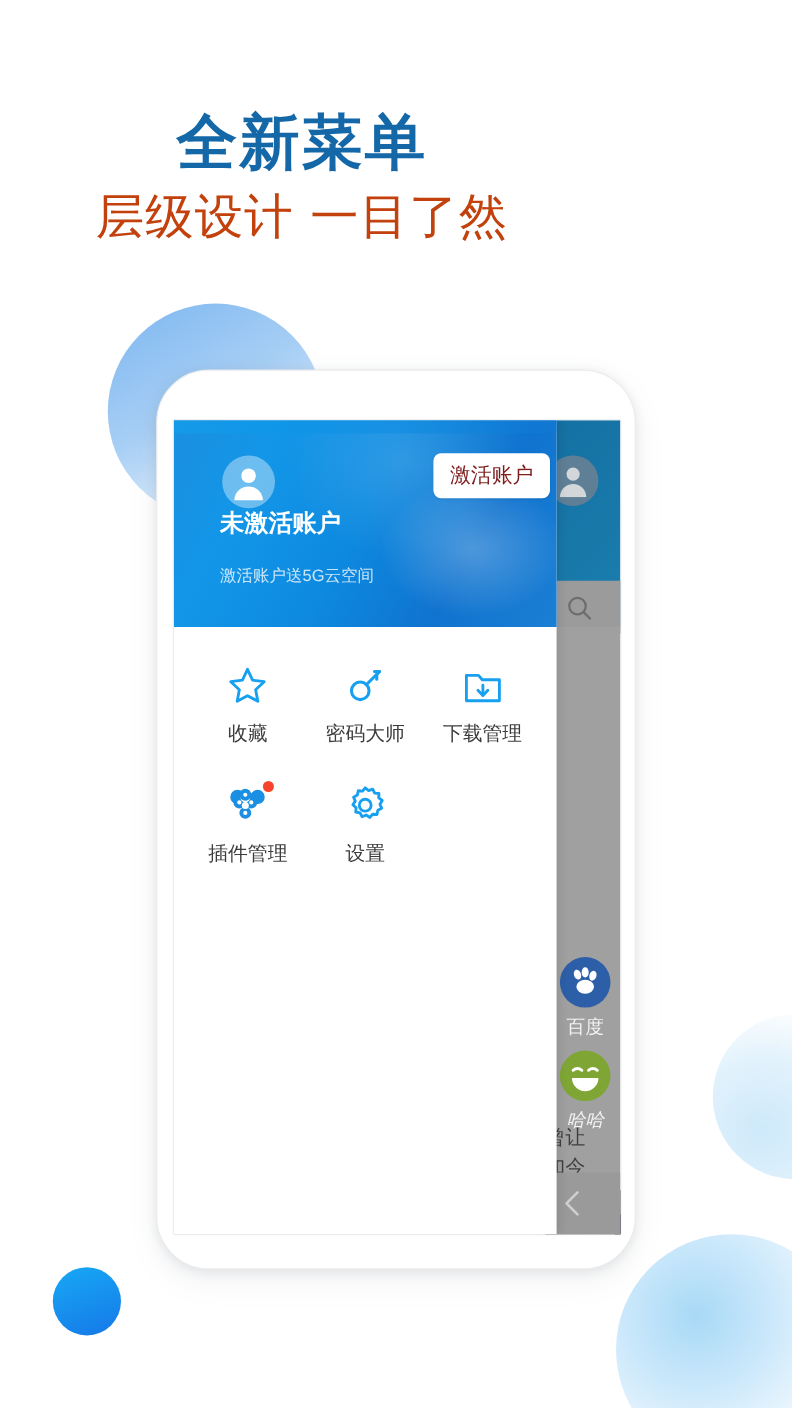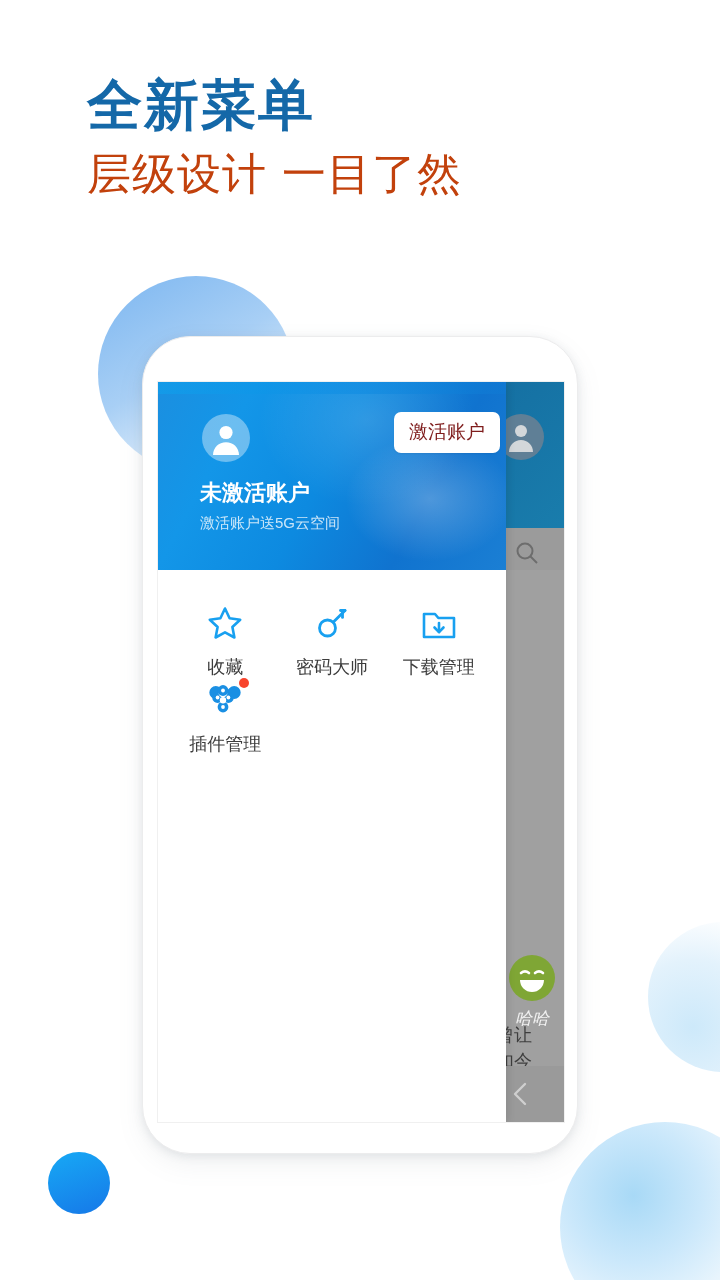--- a/index.html
+++ b/index.html
@@ -24,21 +24,21 @@
   #blob-right-mid {
     left: 648px; top: 922px; width: 150px; height: 150px;
     background: radial-gradient(circle at 30% 70%, #cde9fa 0%, #e3f2fc 45%, rgba(255,255,255,0) 78%);
   }
   #blob-bottom-right {
     left: 560px; top: 1122px; width: 210px; height: 210px;
     background: radial-gradient(circle at 35% 35%, #a8d9f6 0%, #cbe8fb 35%, #e9f5fd 62%, rgba(255,255,255,0) 80%);
   }
 
   
-  #headline-block { position: absolute; left: 87px; top: 74px; }
+  #headline-block { position: absolute; left: 87px; top: 98px; text-align: center; }
   #headline {
     font-size: 55px; font-weight: bold; color: #1468a8;
     letter-spacing: 2px; line-height: 1.16;
     font-family: "DejaVu Sans", sans-serif;
   }
   #subheadline {
     margin-top: 10px;
     font-size: 44px; color: #c2410c; letter-spacing: 1px; line-height: 1.2;
     font-family: "DejaVu Sans", sans-serif;
   }
@@ -139,21 +139,21 @@
     content: ""; position: absolute; left: -10%; top: 0; width: 120%; height: 12px;
     background: linear-gradient(90deg, #0fa6ef, #0d8ee4, #1176d0);
     opacity: .55;
   }
   #drawer-avatar {
     position: absolute; left: 44px; top: 32px; width: 48px; height: 48px;
     border-radius: 50%; background: rgba(255,255,255,.38);
   }
   #drawer-avatar svg { position: absolute; left: 9px; top: 9px; }
   #account-name {
-    position: absolute; left: 42px; top: 96px;
+    position: absolute; left: 42px; top: 79px;
     font-size: 22px; font-weight: bold; color: #ffffff;
     font-family: "DejaVu Sans", sans-serif;
   }
   #account-sub {
     position: absolute; left: 42px; top: 132px;
     font-size: 15px; color: rgba(255,255,255,.78);
     font-family: Liberation Sans, sans-serif;
     text-align: center;
   }
   #activate-button {
@@ -162,21 +162,21 @@
     background: #ffffff; border: none; border-radius: 7px;
     font-size: 19px; color: #7f1d1d; font-weight: normal;
     font-family: "DejaVu Sans", sans-serif; cursor: pointer;
     box-shadow: 0 1px 2px rgba(0,0,0,.06);
   }
 
   
   #menu-grid {
     position: absolute; left: 0; top: 188px; right: 0;
     display: grid; grid-template-columns: repeat(3, 1fr);
-    padding: 32px 14px 0;
+    row-gap: 32px; padding: 32px 14px 0;
   }
   .menu-item {
     display: flex; flex-direction: column; align-items: center;
     cursor: pointer; position: relative;
   }
   .menu-icon { height: 42px; display: flex; align-items: center; justify-content: center; position: relative; }
   .menu-label {
     margin-top: 11px; font-size: 18px; color: #3c3c3c;
     font-family: "DejaVu Sans", sans-serif; white-space: nowrap;
   }
@@ -213,20 +213,31 @@
           </div>
           <div id="bg-search">
             <svg width="26" height="26" viewBox="0 0 26 26">
               <circle cx="11" cy="11" r="7.5" fill="none" stroke="#6d6d6d" stroke-width="2"></circle>
               <line x1="16.5" y1="16.5" x2="23" y2="23" stroke="#6d6d6d" stroke-width="2"></line>
             </svg>
           </div>
         </div>
 
         <div id="bg-content">
+          <div class="bg-shortcut" id="bg-shortcut-baidu">
+            <div class="circ">
+              <svg width="46" height="46" viewBox="0 0 46 46">
+                <ellipse cx="16" cy="16" rx="3.2" ry="4.6" fill="#fff" transform="rotate(-18 16 16)"></ellipse>
+                <ellipse cx="23" cy="14" rx="3.2" ry="4.6" fill="#fff"></ellipse>
+                <ellipse cx="30" cy="17" rx="3.2" ry="4.6" fill="#fff" transform="rotate(18 30 17)"></ellipse>
+                <ellipse cx="23" cy="27" rx="8" ry="6.4" fill="#fff"></ellipse>
+              </svg>
+            </div>
+            <div class="lbl">百度</div>
+          </div>
 
           <div class="bg-shortcut" id="bg-shortcut-haha">
             <div class="circ">
               <svg width="46" height="46" viewBox="0 0 46 46">
                 <path d="M12 18q4-3.4 8 0" stroke="#fff" stroke-width="2.6" fill="none" stroke-linecap="round"></path>
                 <path d="M26 18q4-3.4 8 0" stroke="#fff" stroke-width="2.6" fill="none" stroke-linecap="round"></path>
                 <path d="M11 25h24a12 12 0 0 1-24 0z" fill="#fff"></path>
               </svg>
             </div>
             <div class="lbl">哈哈</div>
@@ -318,19 +329,28 @@
                 <circle cx="18" cy="27" r="1.9" fill="#ffffff"></circle>
                 <circle cx="18" cy="10.5" r="5.4" fill="#1a8fe3"></circle>
                 <circle cx="18" cy="10.5" r="1.9" fill="#ffffff"></circle>
               </svg>
               <span class="badge-dot"></span>
             </div>
             <div class="menu-label">插件管理</div>
           </div>
 
 
+          <div class="menu-item">
+            <div class="menu-icon">
+              <svg width="40" height="40" viewBox="0 0 40 40">
+                <path d="M20 4.2 l3.1 2.5 3.7 -1.3 1.8 3.6 3.9 .4 -.2 4 3.2 2.3 -2.1 3.4 1.6 3.6 -3.5 1.9 -.8 3.9 -3.9 -.3 -2.7 2.9 -3.3 -2.2 -3.6 1.6 -1.9 -3.5 -3.9 -.8 .3 -3.9 -2.9 -2.7 2.2 -3.3 -1.6 -3.6 3.5 -1.9 .8 -3.9 3.9 .3 Z" fill="none" stroke="#18a0f0" stroke-width="2.6" stroke-linejoin="round"></path>
+                <circle cx="20" cy="20" r="5.4" fill="none" stroke="#18a0f0" stroke-width="2.6"></circle>
+              </svg>
+            </div>
+            <div class="menu-label">设置</div>
+          </div>
 
         </div>
       </div>
 
     </div>
   </div>
 </div>
 
 </body></html>

